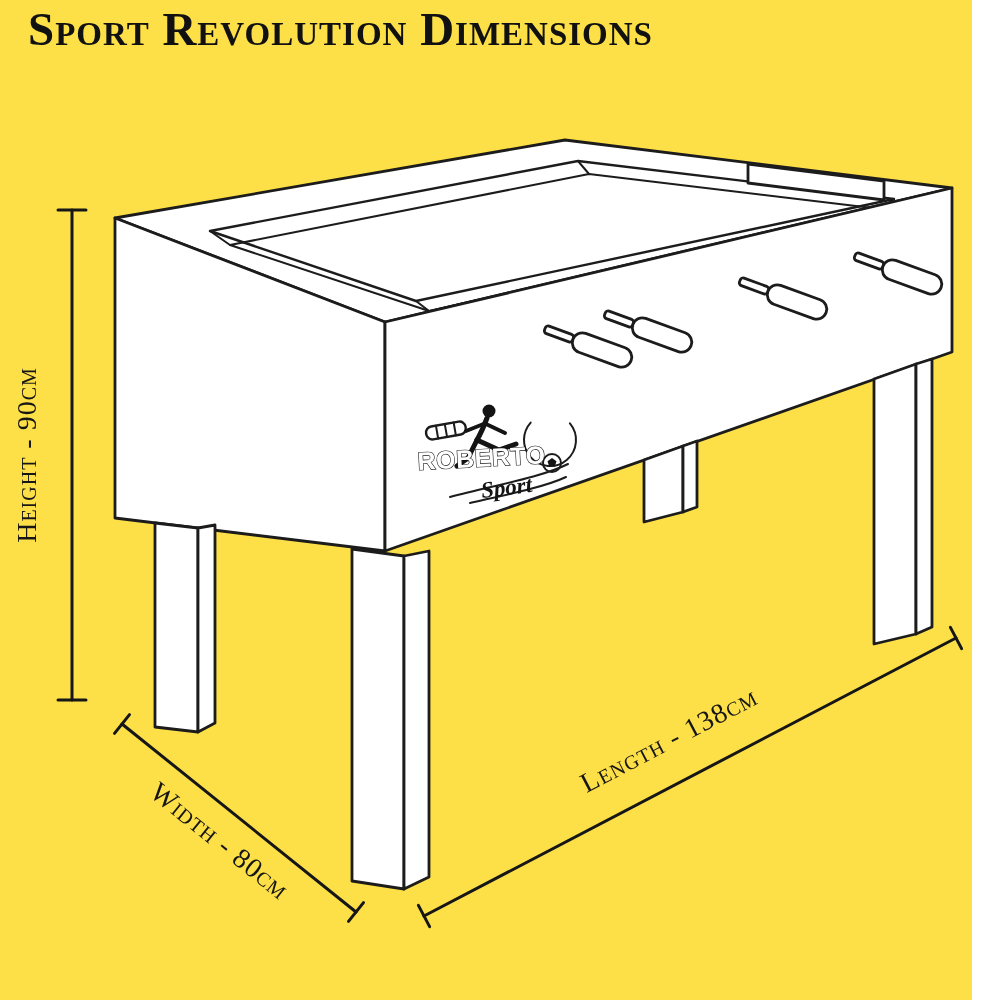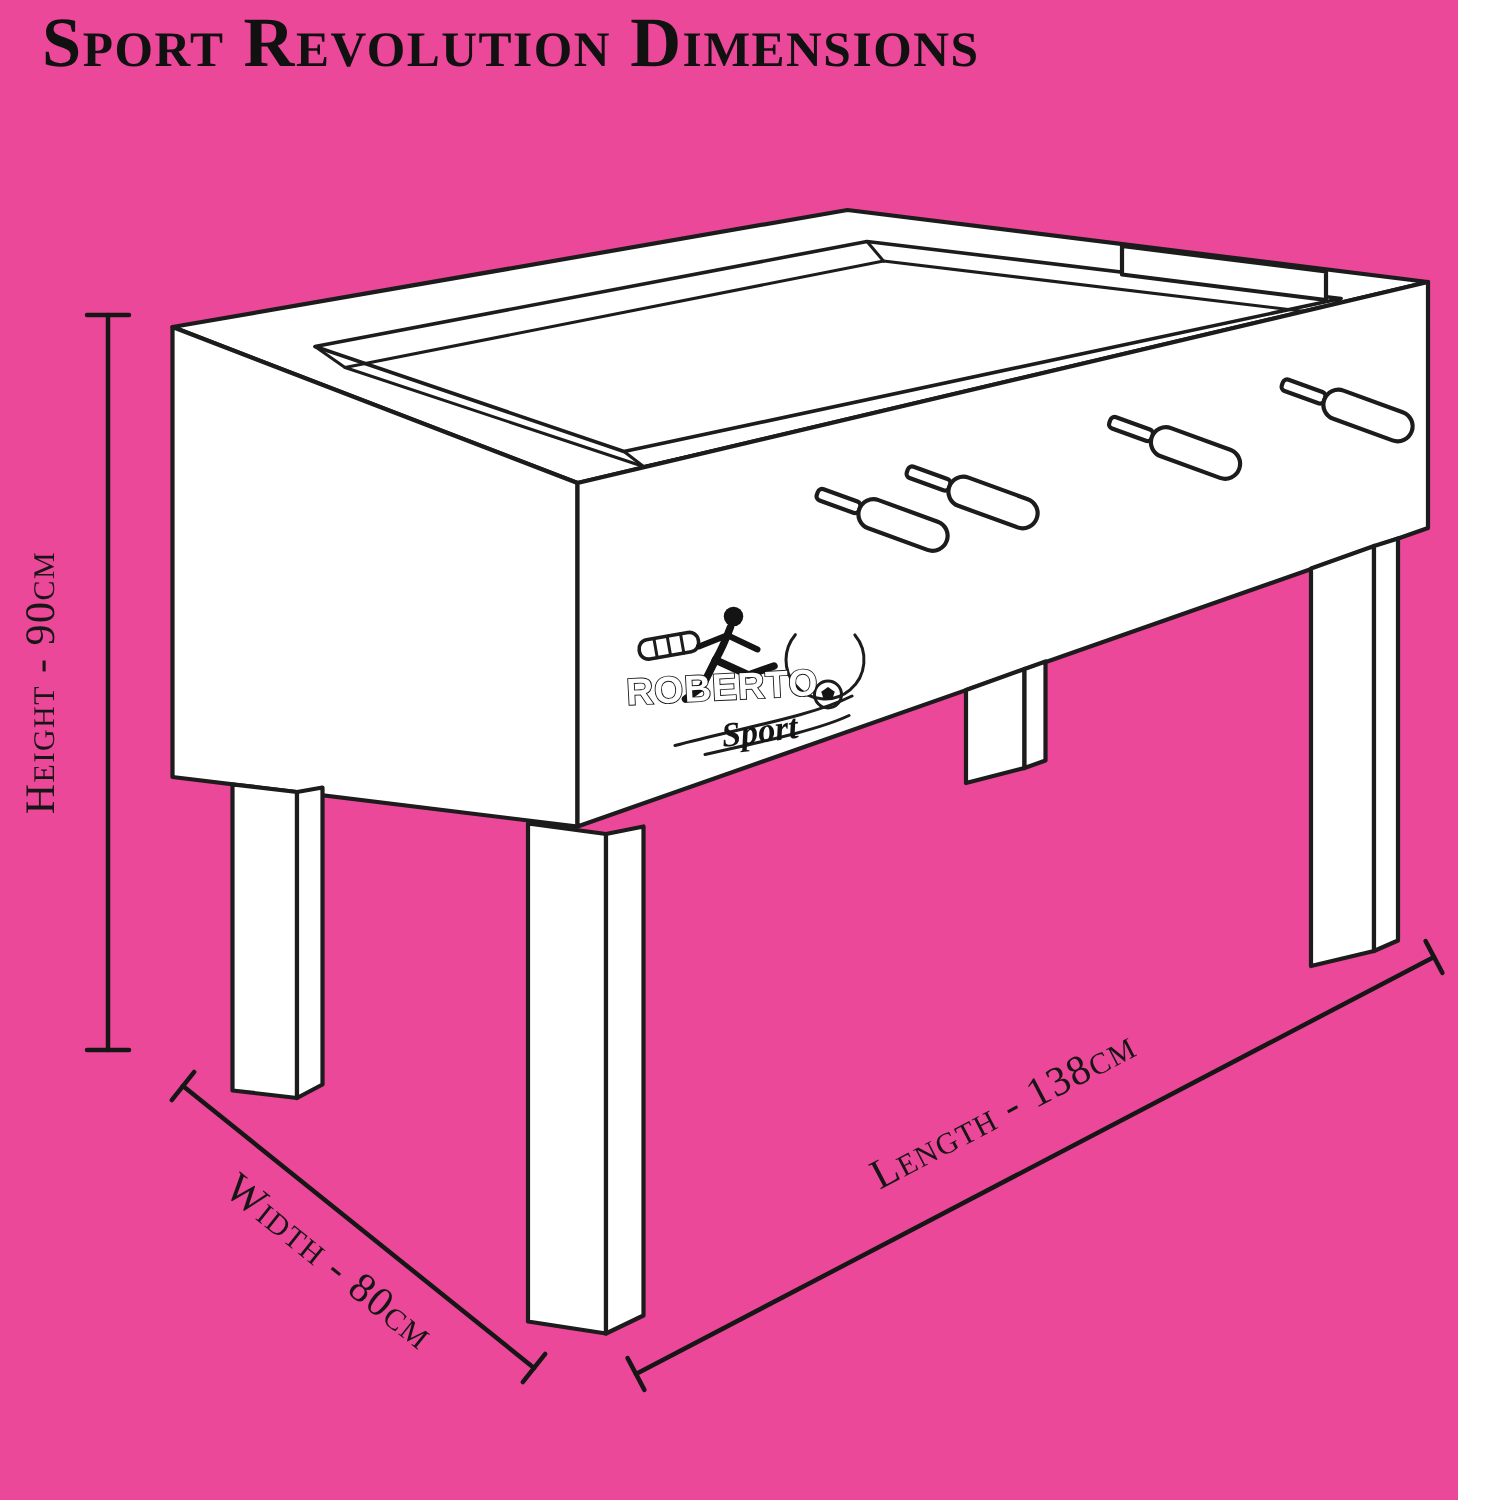--- a/index.html
+++ b/index.html
@@ -1,17 +1,17 @@
 <!DOCTYPE html>
 <html><head>
 <meta charset="utf-8">
 <style>
   html,body{margin:0;padding:0;background:#ffffff;}
   body{width:1000px;height:1000px;font-family:"Liberation Serif",serif;color:#111;}
-  .stage{position:relative;width:972px;height:1000px;background:#ec4899;overflow:hidden;}
+  .stage{position:relative;width:972px;height:1000px;background:#fde047;overflow:hidden;}
   h1.title{
     position:absolute;left:28px;top:2px;margin:0;
     font-family:"Liberation Serif",serif;
     font-size:47px;font-weight:700;font-variant:small-caps;
     letter-spacing:1px;color:#111;white-space:nowrap;
   }
   svg.diagram{position:absolute;left:0;top:0;}
   .face{fill:#ffffff;stroke:#1c1c1c;stroke-width:2.8;stroke-linejoin:round;}
   .ln{fill:none;stroke:#1c1c1c;stroke-width:2.4;stroke-linejoin:round;stroke-linecap:round;}
   .thin{fill:none;stroke:#1c1c1c;stroke-width:2;stroke-linejoin:round;stroke-linecap:round;}

